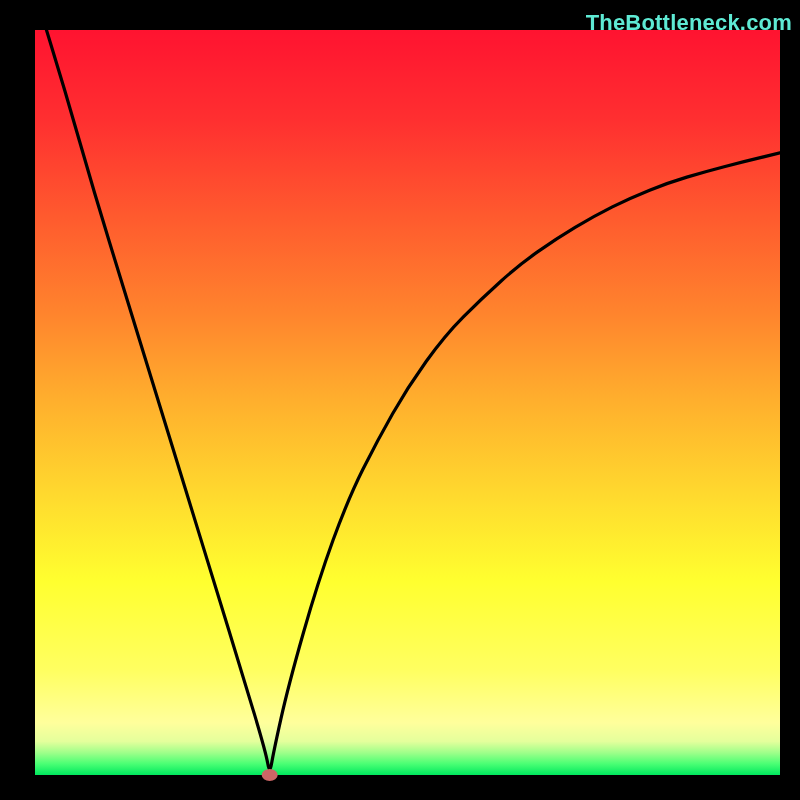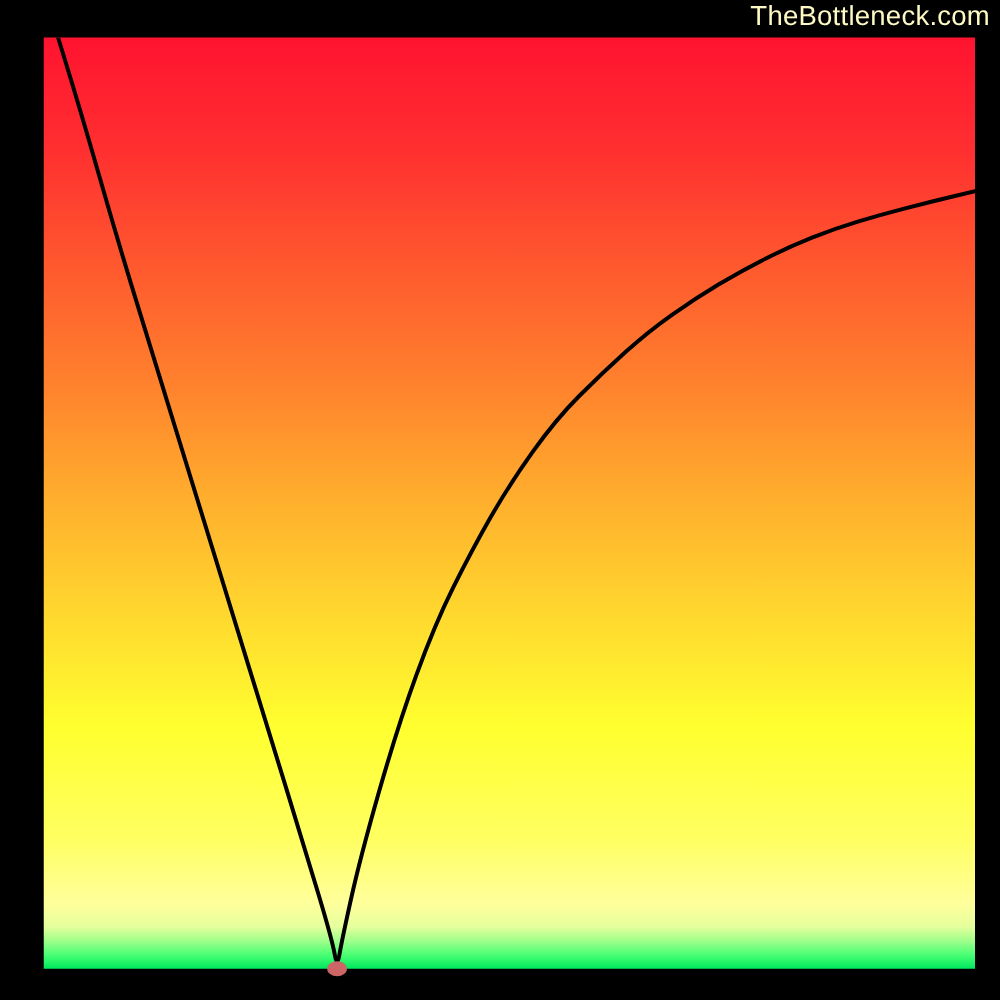--- a/index.html
+++ b/index.html
@@ -11,25 +11,25 @@
     background: #fff;
   }
   .container {
     position: relative;
     width: 800px;
     height: 800px;
     background: #000;
   }
   .watermark {
     position: absolute;
-    top: 0;
+    top: 10px;
     right: 8px;
     font-size: 22px;
-    font-weight: 400;
-    color: #fef9c3;
+    font-weight: 700;
+    color: #5eead4;
     z-index: 10;
     letter-spacing: 0.2px;
   }
   svg.plot {
     position: absolute;
     left: 0;
     top: 0;
   }
 </style>
 </head>

